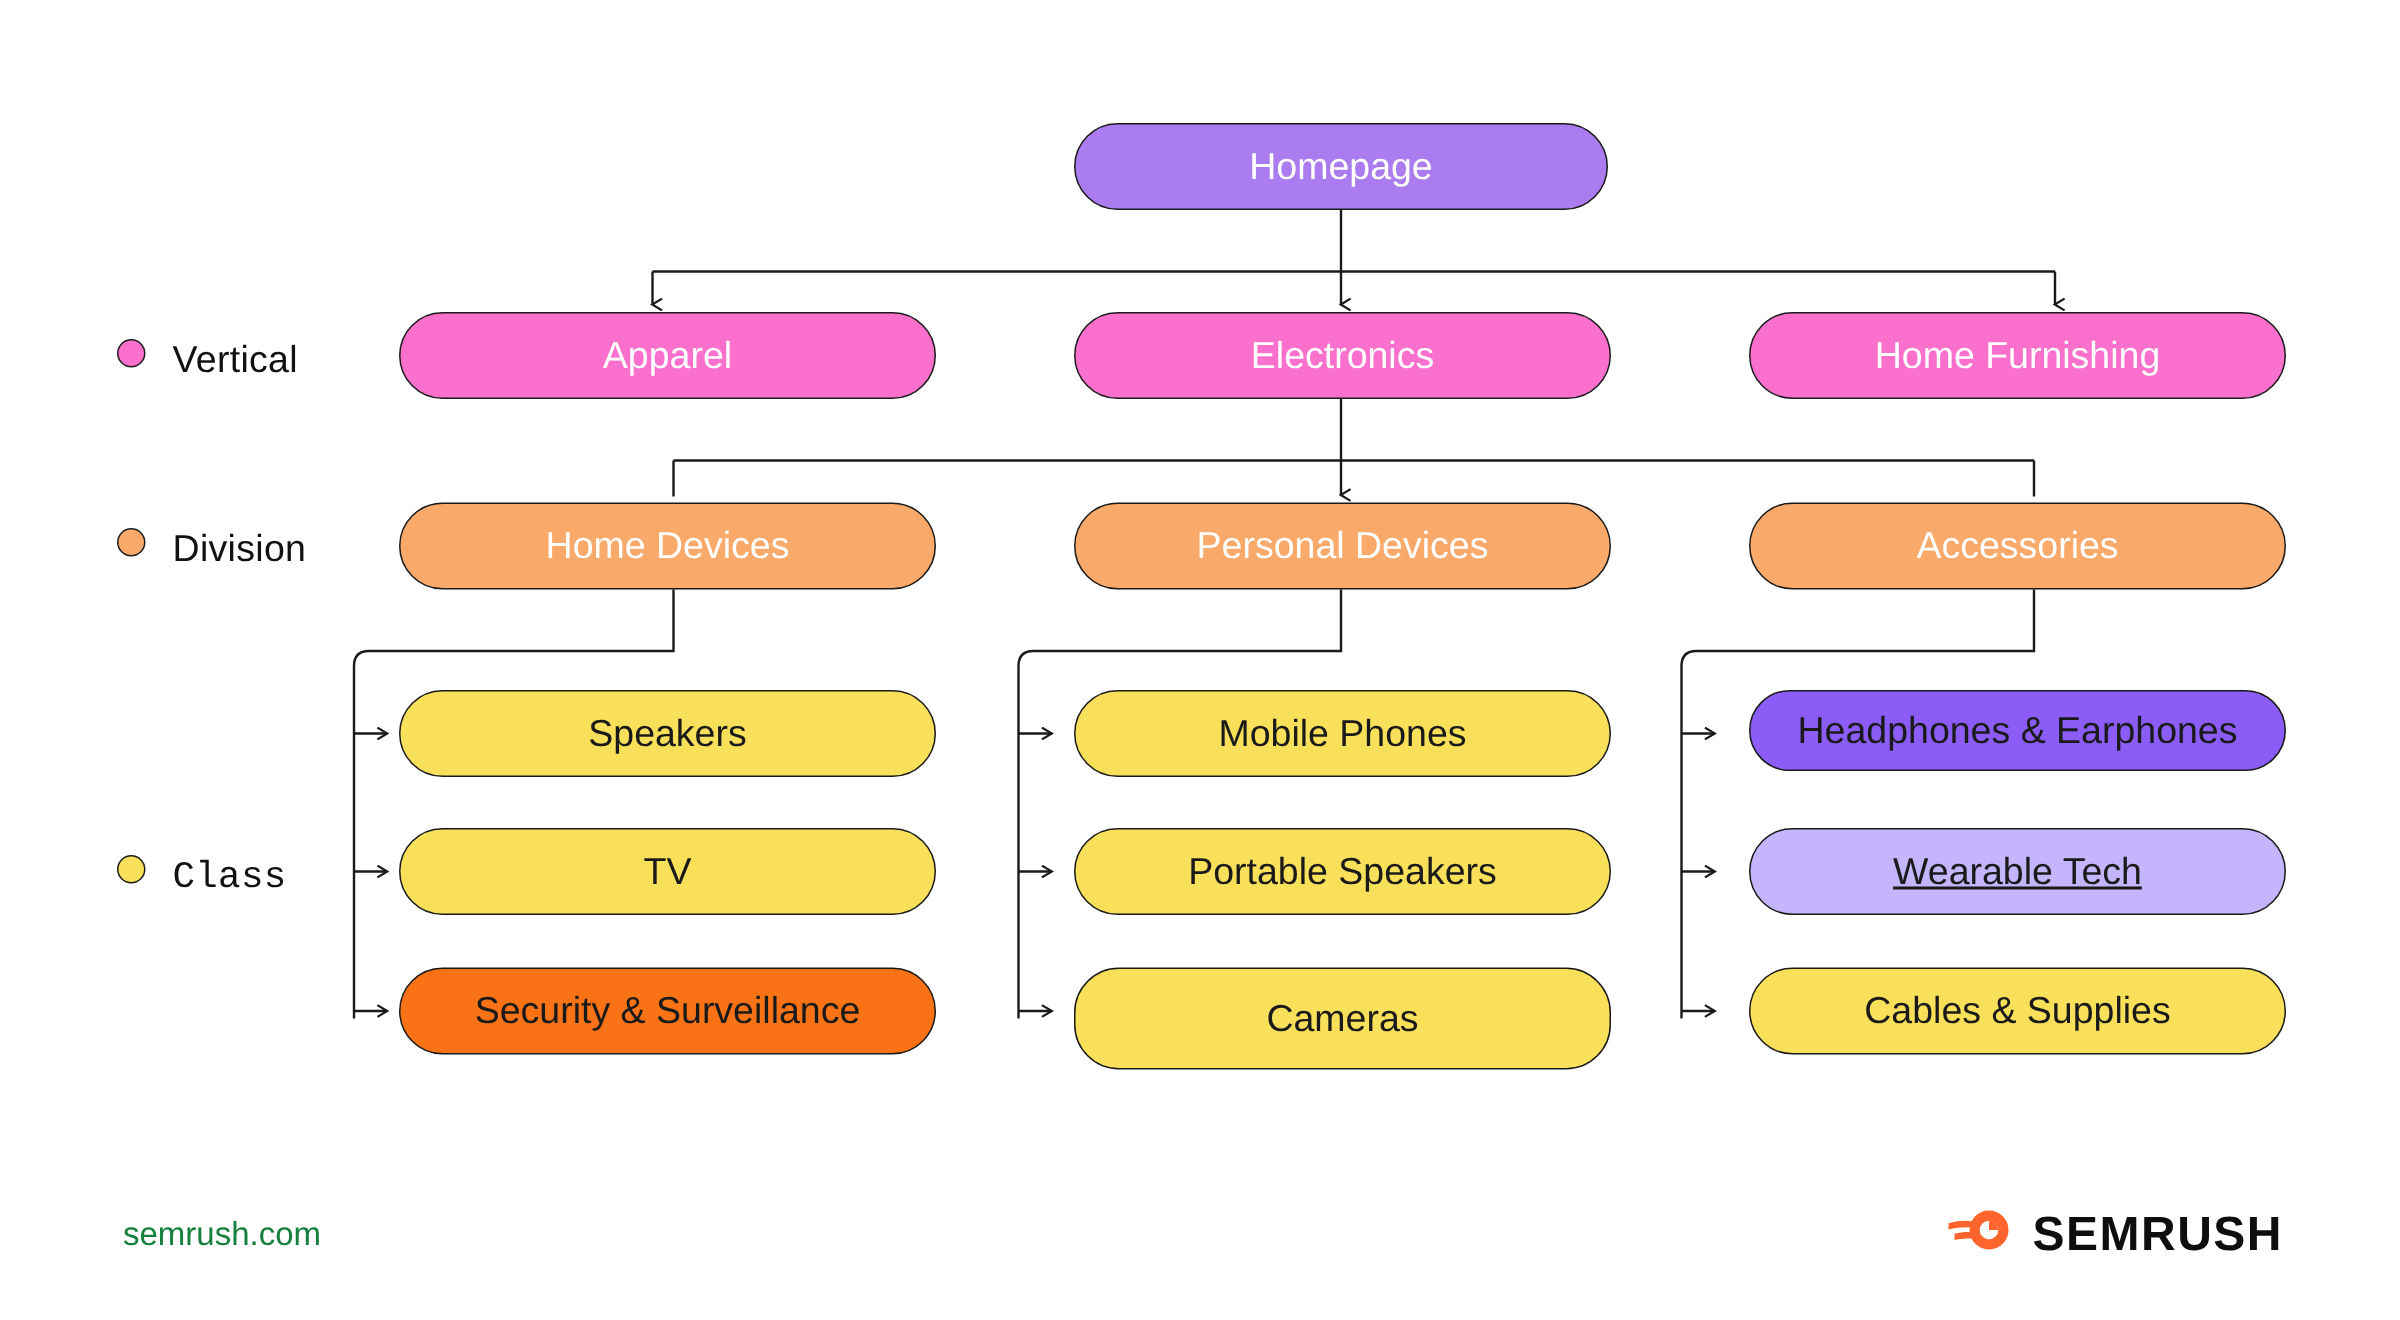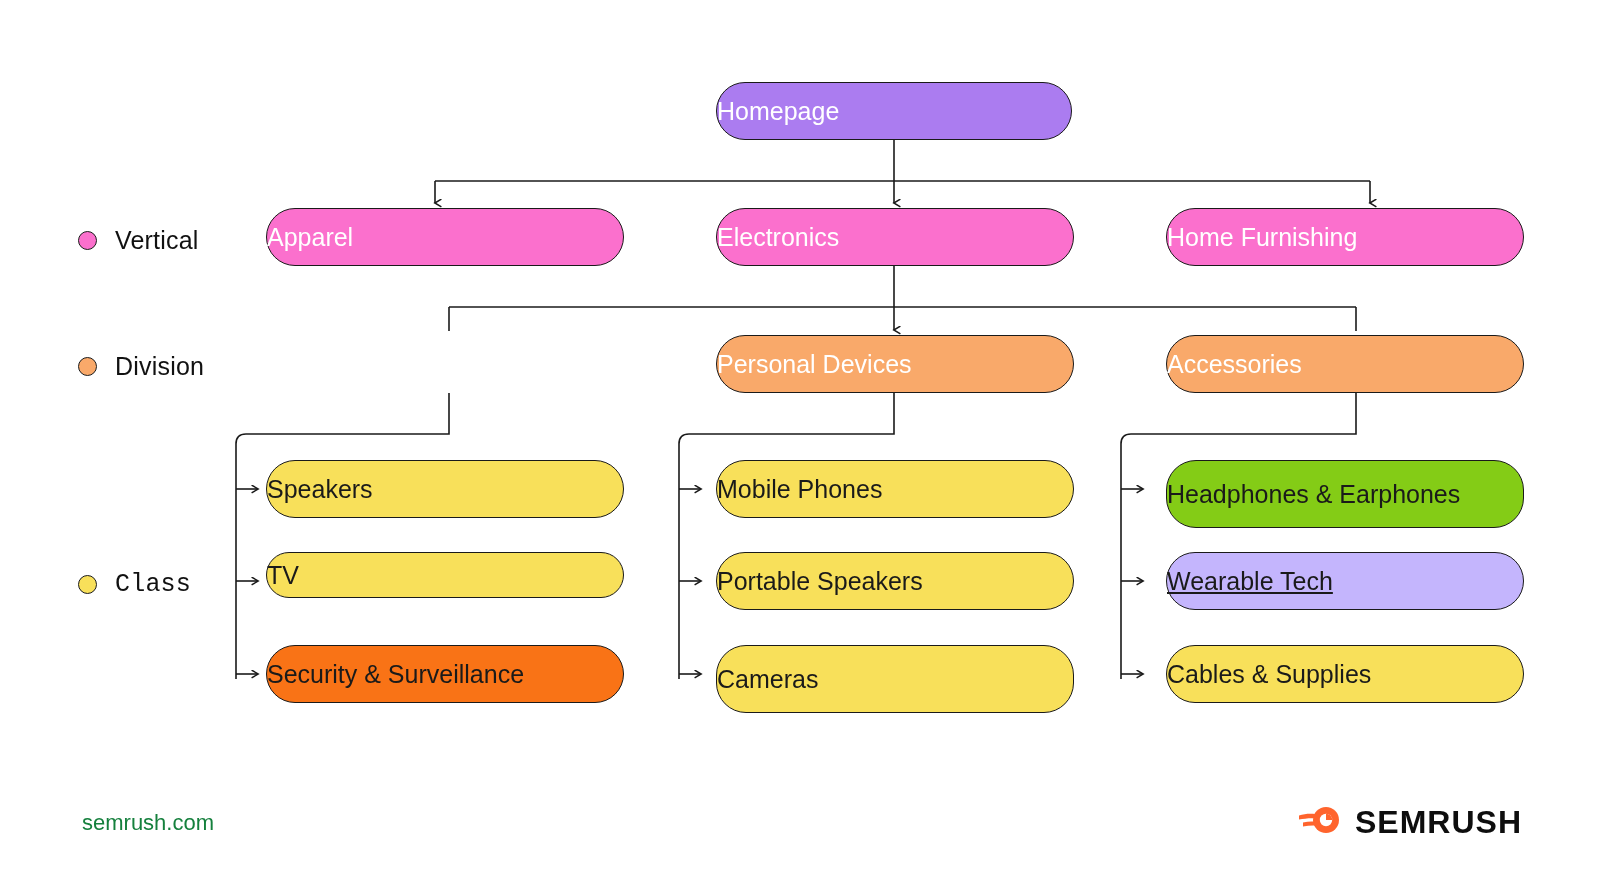--- a/index.html
+++ b/index.html
@@ -26,21 +26,20 @@
     top: 0;
     width: 1600px;
     height: 880px;
     pointer-events: none;
   }
 
   
   .legend-row {
     position: absolute;
     display: flex;
-    align-items: center;
     gap: 18px;
     left: 78px;
   }
   .legend-dot {
     width: 17px;
     height: 17px;
     border-radius: 50%;
     border: 1.5px solid #1c1c1c;
     flex: none;
   }
@@ -51,20 +50,21 @@
     white-space: nowrap;
   }
 
   
   .node {
     position: absolute;
     box-sizing: border-box;
     border: 1.6px solid #1a1a1a;
     display: flex;
     align-items: center;
+    justify-content: center;
     text-align: center;
     line-height: 1.05;
     user-select: none;
   }
   .node.pill {
     border-radius: 999px;
   }
   .node.lvl-home,
   .node.lvl-vertical,
   .node.lvl-division {
@@ -166,48 +166,51 @@
   <div class="node pill lvl-vertical" style="left:266px; top:208px; width:358px; height:58px; background:#fb70cd;">
     <span>Apparel</span>
   </div>
   <div class="node pill lvl-vertical" style="left:716px; top:208px; width:358px; height:58px; background:#fb70cd;">
     <span>Electronics</span>
   </div>
   <div class="node pill lvl-vertical" style="left:1166px; top:208px; width:358px; height:58px; background:#fb70cd;">
     <span>Home Furnishing</span>
   </div>
 
+  <div class="node pill lvl-division" style="left:266px; top:335px; width:358px; height:58px; background:#f9a96a;">
+    <span>Home Devices</span>
+  </div>
   <div class="node pill lvl-division" style="left:1166px; top:335px; width:358px; height:58px; background:#f9a96a;">
     <span>Accessories</span>
   </div>
   <div class="node pill lvl-division" style="left:716px; top:335px; width:358px; height:58px; background:#f9a96a;">
     <span>Personal Devices</span>
   </div>
 
   <div class="node lvl-class" style="left:266px; top:460px; width:358px; height:58px; background:#f8e05a;">
     <span>Speakers</span>
   </div>
-  <div class="node lvl-class" style="left:266px; top:552px; width:358px; height:46px; background:#f8e05a;">
+  <div class="node lvl-class" style="left:266px; top:552px; width:358px; height:58px; background:#f8e05a;">
     <span>TV</span>
   </div>
   <div class="node lvl-class" style="left:266px; top:645px; width:358px; height:58px; background:#f97316;">
     <span>Security &amp; Surveillance</span>
   </div>
 
   <div class="node lvl-class" style="left:716px; top:460px; width:358px; height:58px; background:#f8e05a;">
     <span>Mobile Phones</span>
   </div>
   <div class="node lvl-class" style="left:716px; top:552px; width:358px; height:58px; background:#f8e05a;">
     <span>Portable Speakers</span>
   </div>
   <div class="node lvl-class" style="left:716px; top:645px; width:358px; height:68px; background:#f8e05a;">
     <span>Cameras</span>
   </div>
 
-  <div class="node lvl-class" style="left:1166px; top:460px; width:358px; height:68px; background:#84cc16;">
+  <div class="node lvl-class" style="left:1166px; top:460px; width:358px; height:54px; background:#8b5cf6;">
     <span>Headphones &amp; Earphones</span>
   </div>
   <div class="node lvl-class" style="left:1166px; top:552px; width:358px; height:58px; background:#c4b5fd;text-decoration:underline;">
     <span>Wearable Tech</span>
   </div>
   <div class="node lvl-class" style="left:1166px; top:645px; width:358px; height:58px; background:#f8e05a;">
     <span>Cables &amp; Supplies</span>
   </div>
 
   <div class="footer-url">semrush.com</div>

